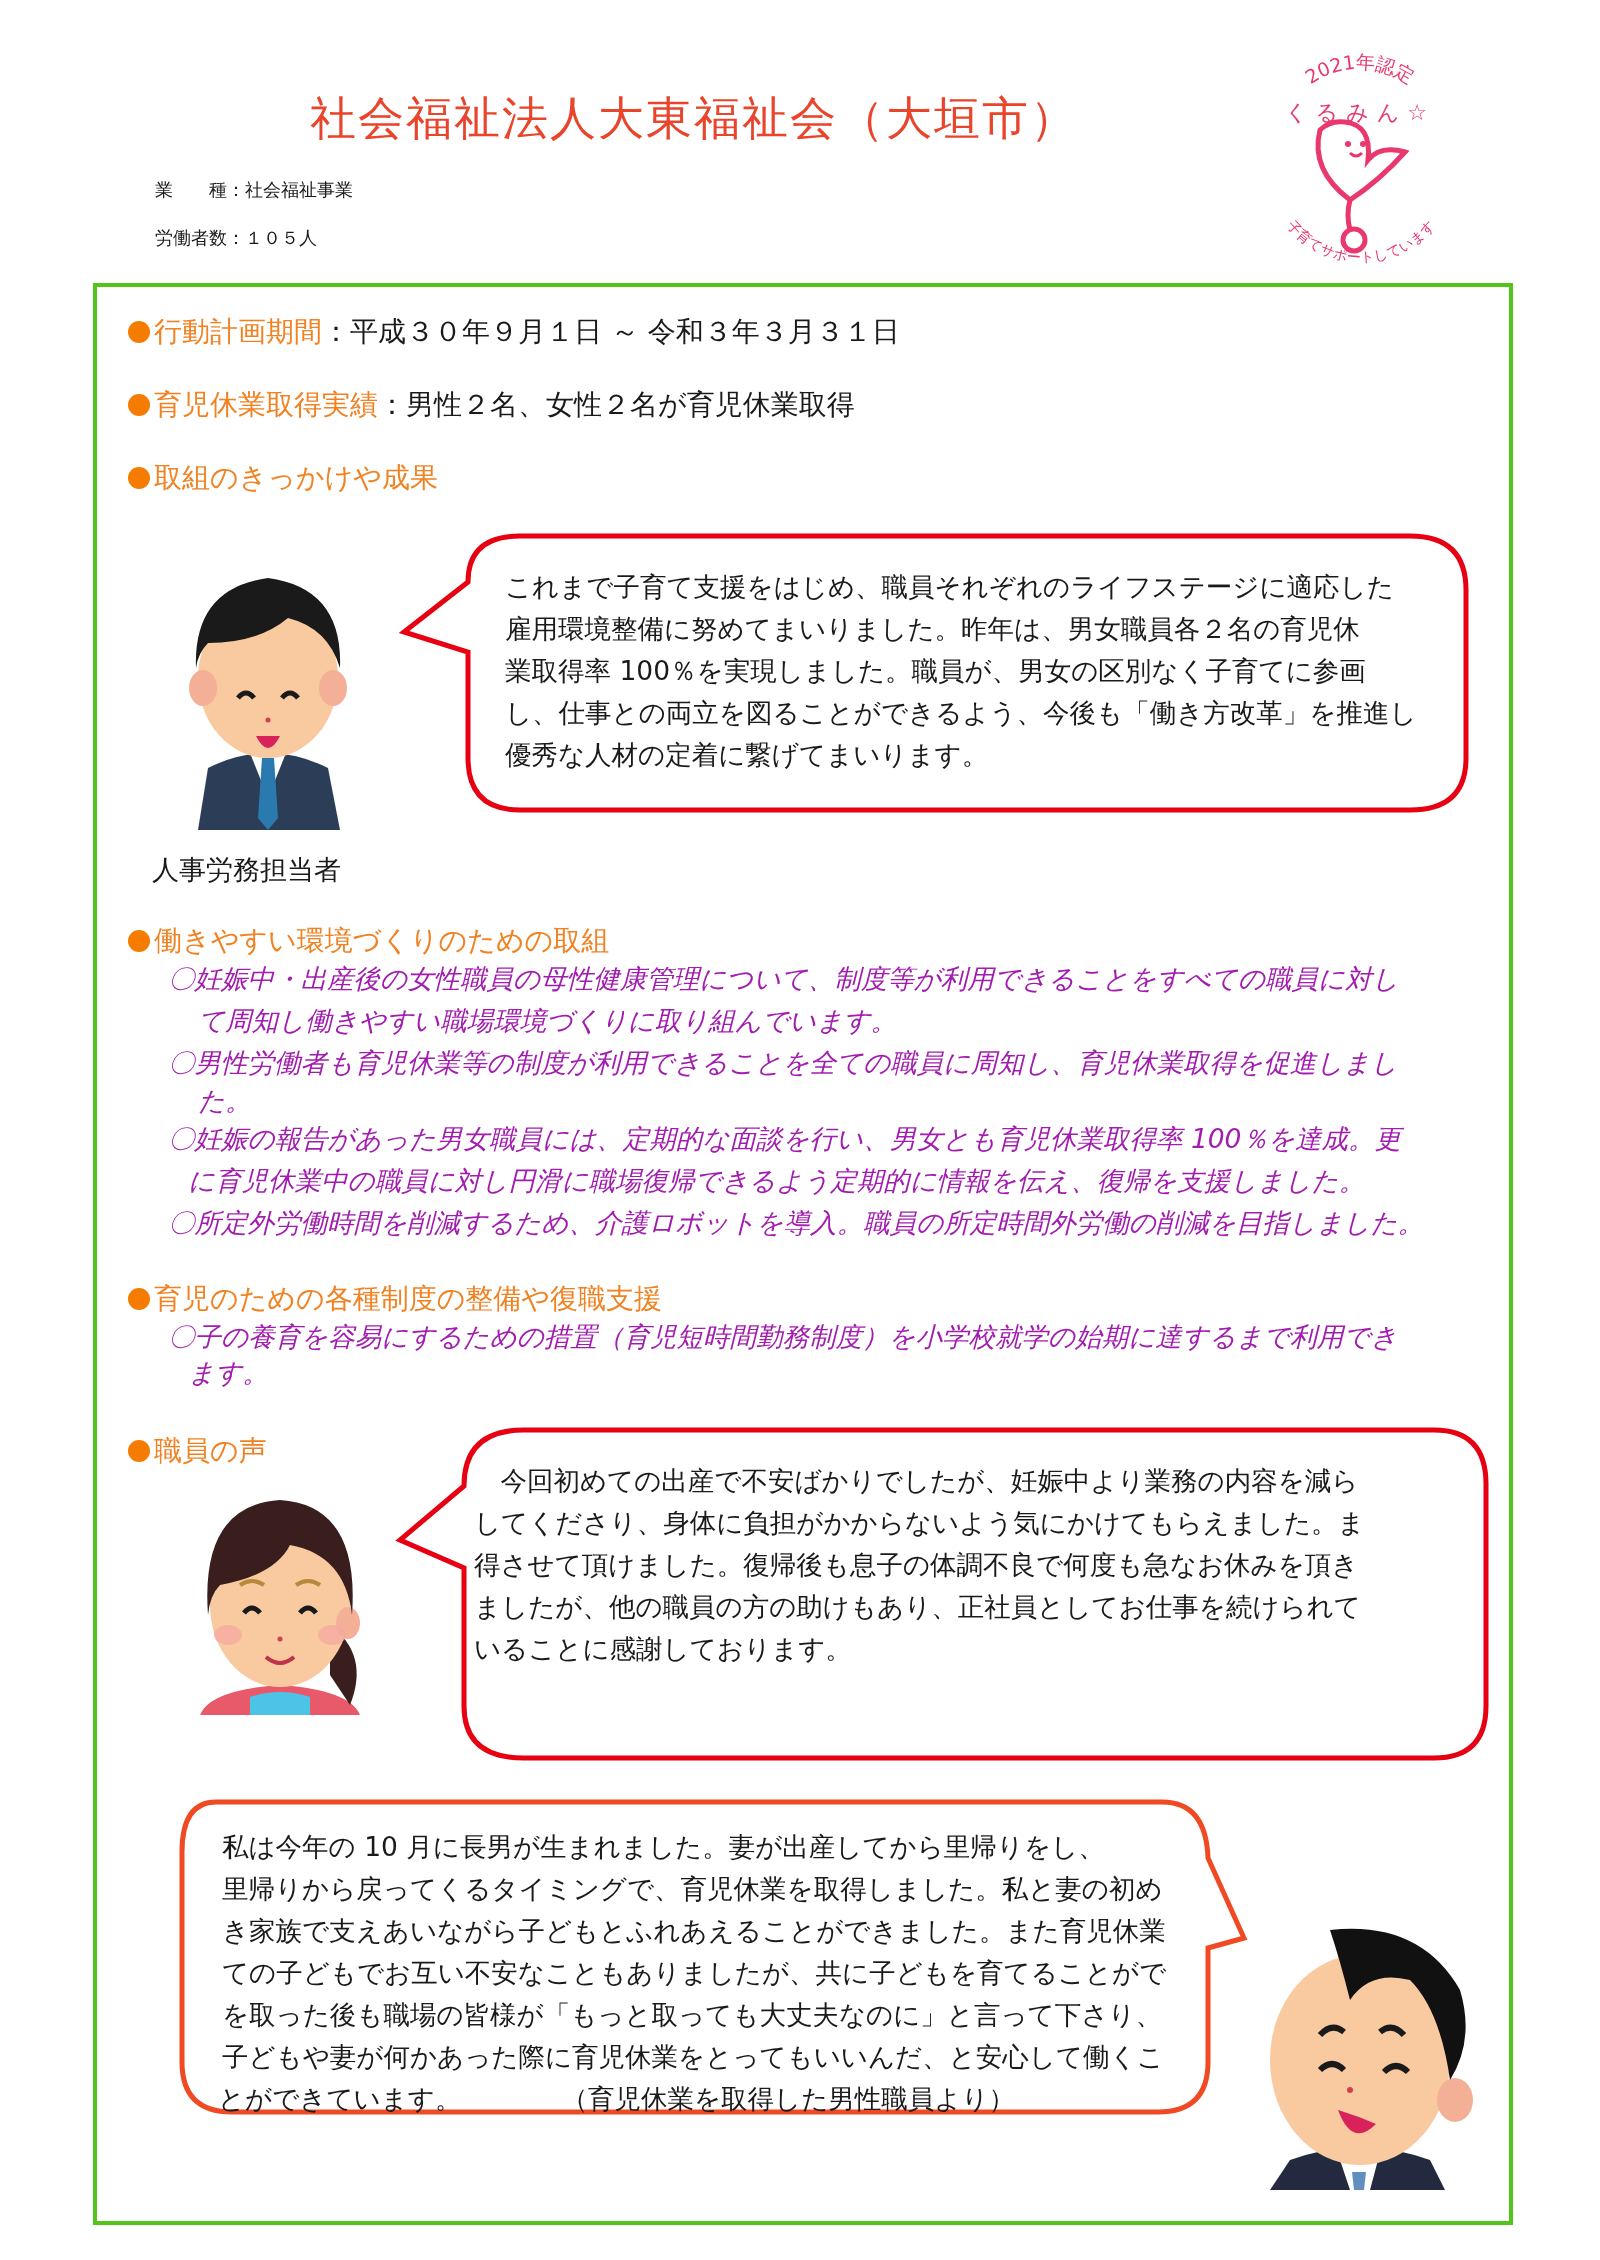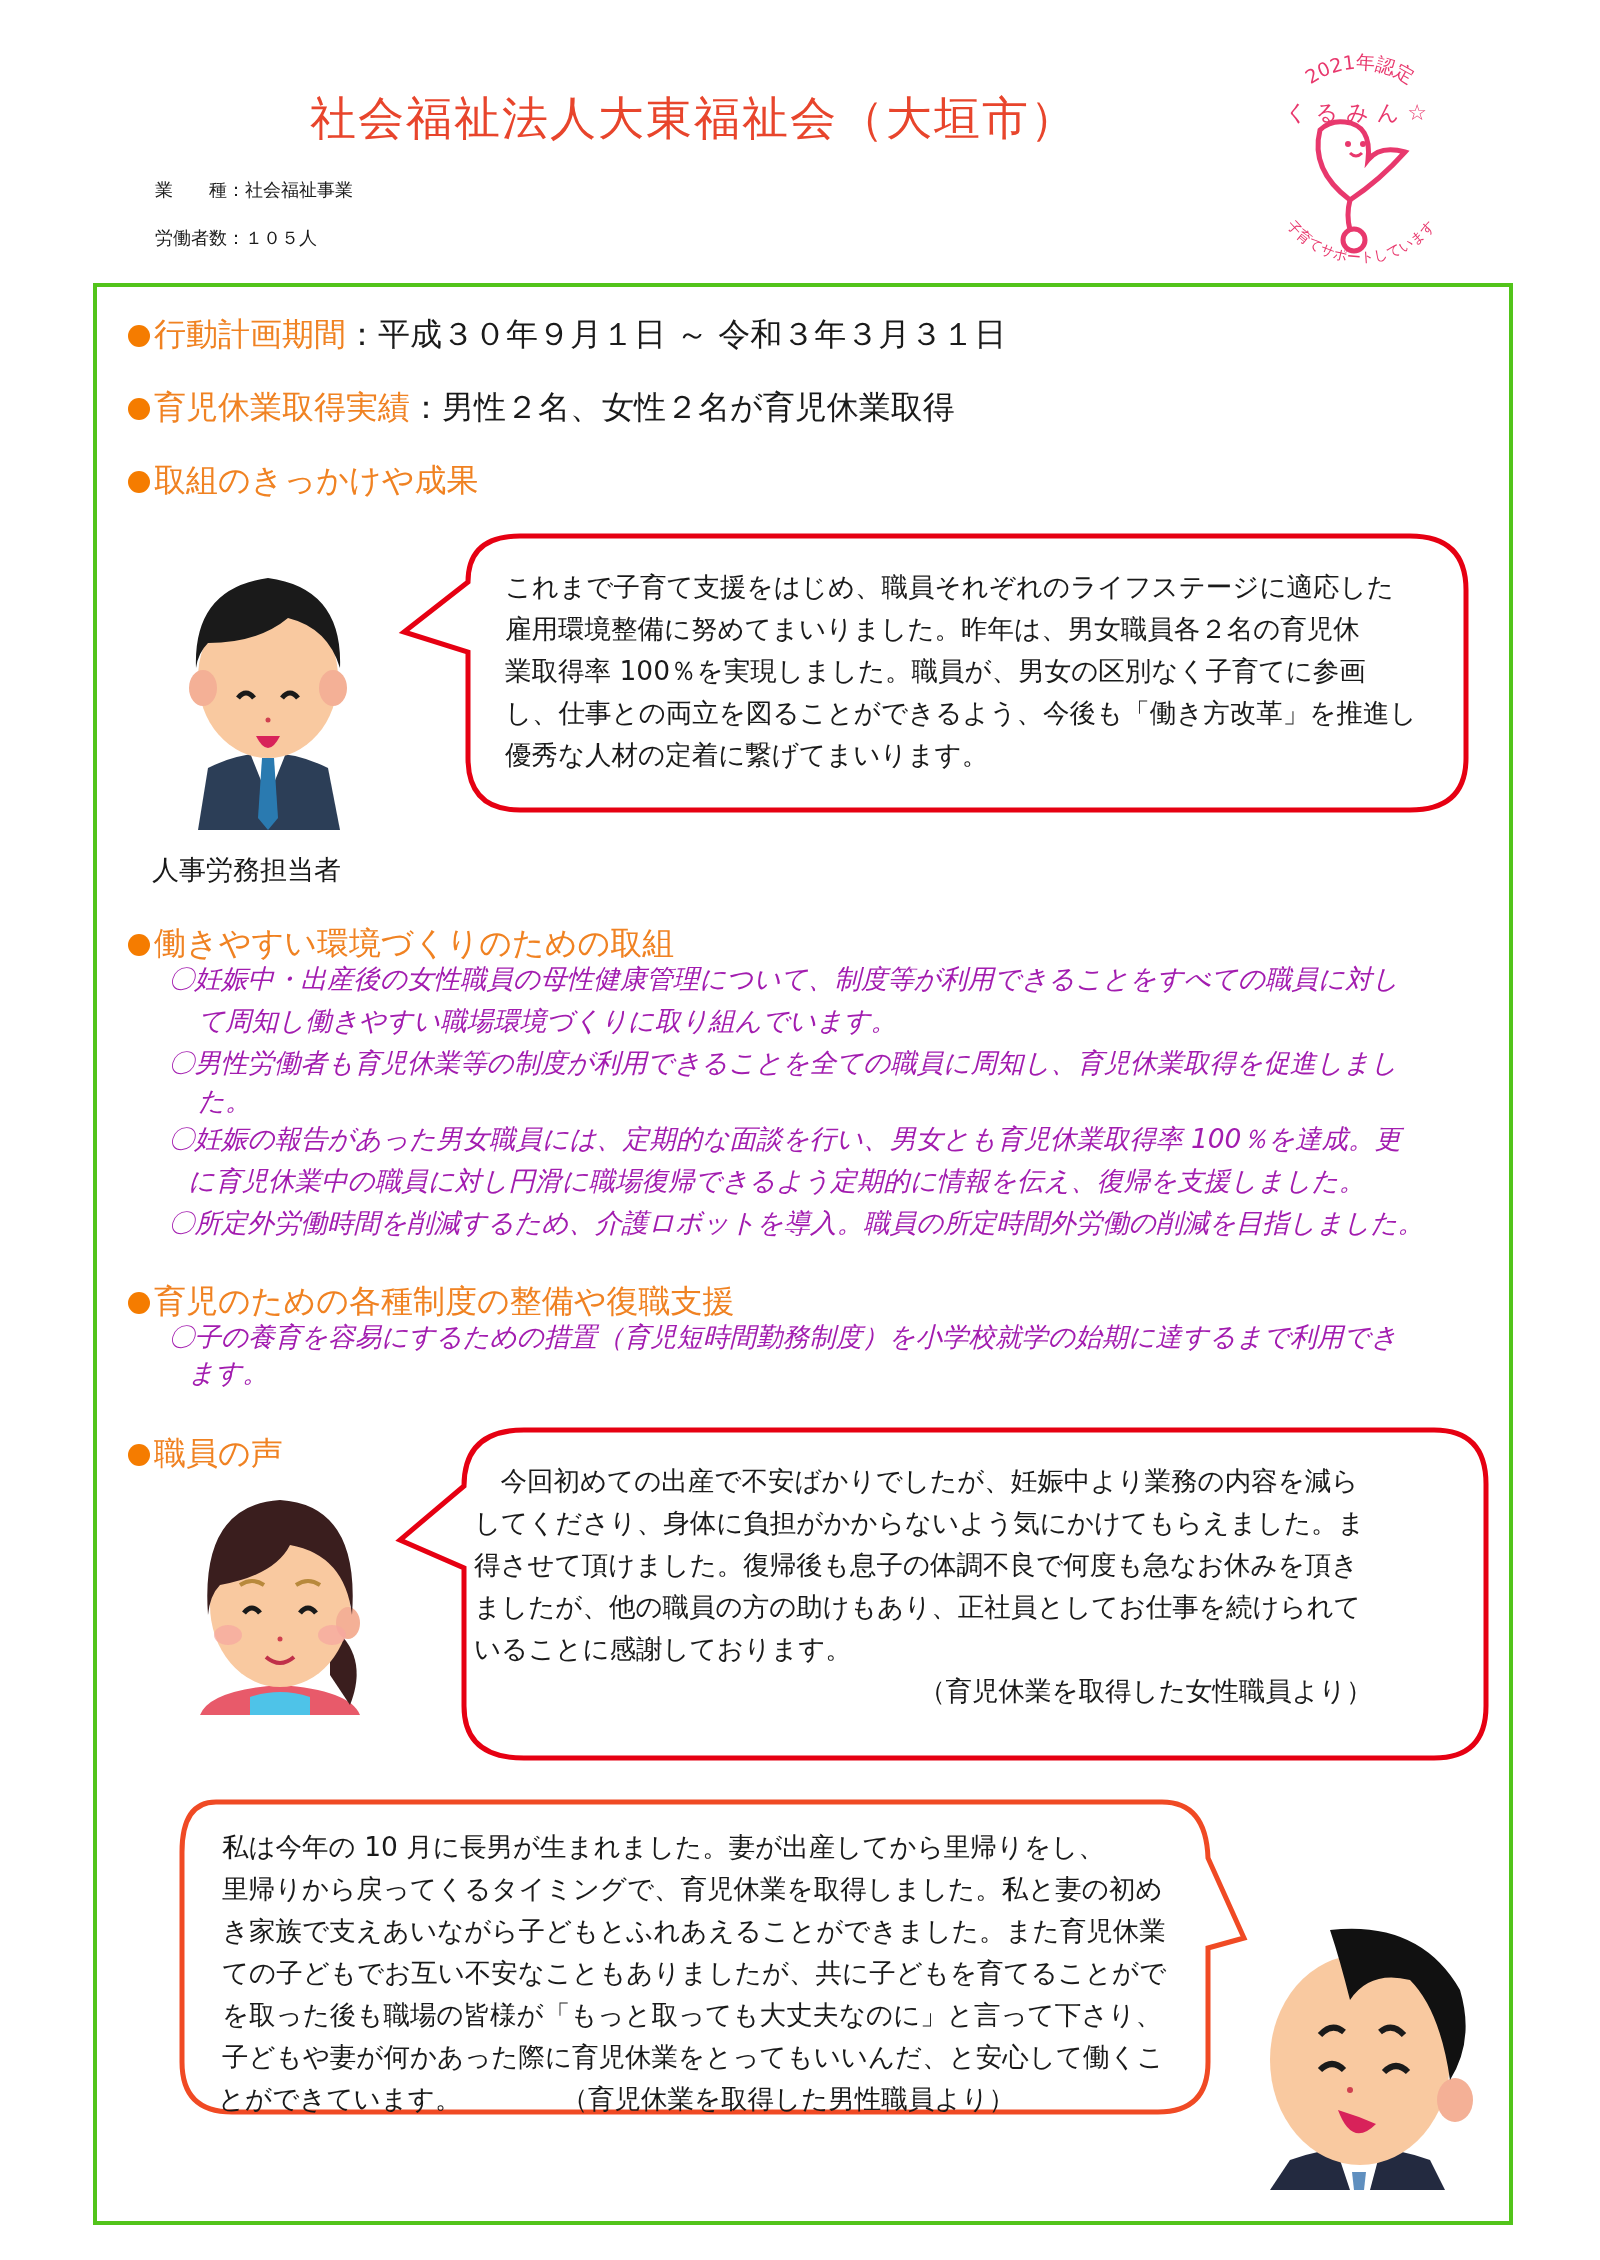--- a/index.html
+++ b/index.html
@@ -8,21 +8,21 @@
 
   .title { position: absolute; left: 0; width: 1388px; top: 88px; text-align: center; font-size: 46px; color: #e8452c; letter-spacing: 2px; font-weight: normal; }
   .meta { position: absolute; left: 155px; font-size: 18px; color: #1a1a1a; }
   .meta.industry { top: 178px; }
   .meta.workers { top: 226px; }
 
   .logo { position: absolute; left: 1250px; top: 30px; width: 220px; height: 250px; }
 
   .frame { position: absolute; left: 93px; top: 283px; width: 1420px; height: 1942px; border: 4px solid #52c41a; }
 
-  .sec-head { position: absolute; left: 128px; font-size: 32px; color: #f08222; white-space: nowrap; }
+  .sec-head { position: absolute; left: 128px; font-size: 28px; color: #f08222; white-space: nowrap; }
   .sec-head .dot { display: inline-block; width: 22px; height: 22px; border-radius: 50%; background: #f57c00; margin-right: 4px; vertical-align: -2px; }
   .sec-head .val { color: #1a1a1a; }
 
   .avatar { position: absolute; }
   .caption { position: absolute; font-size: 27px; color: #1a1a1a; }
 
   .bubble-svg { position: absolute; overflow: visible; }
   .bubble-text { position: absolute; font-size: 26.5px; line-height: 42px; color: #1a1a1a; }
   .bubble-text p { white-space: nowrap; }
 
@@ -141,21 +141,20 @@
 
 <svg class="bubble-svg" style="left:394px; top:1426px; width:1096px; height:336px;" viewBox="0 0 1096 336">
   <path d="M130 4 L1040 4 Q1092 4 1092 58 L1092 280 Q1092 332 1040 332 L130 332 Q70 332 70 280 L70 142 L6 114 L70 60 Q70 4 130 4 Z" fill="#ffffff" stroke="#e60012" stroke-width="5"></path>
 </svg>
 <div class="bubble-text" style="left:474px; top:1460px;">
   <p>　今回初めての出産で不安ばかりでしたが、妊娠中より業務の内容を減ら</p>
   <p>してくださり、身体に負担がかからないよう気にかけてもらえました。ま</p>
   <p>得させて頂けました。復帰後も息子の体調不良で何度も急なお休みを頂き</p>
   <p>ましたが、他の職員の方の助けもあり、正社員としてお仕事を続けられて</p>
   <p>いることに感謝しております。</p>
-  <p style="padding-left:445px;">（育児休業を取得した女性職員より）</p>
 </div>
 
 <svg class="bubble-svg" style="left:162px; top:1798px; width:1100px; height:320px;" viewBox="0 0 1100 320">
   <path d="M54 4 L1000 4 Q1044 4 1046 60 L1082 140 L1046 150 L1046 264 Q1046 314 996 314 L70 314 Q20 314 20 264 L20 54 Q20 4 54 4 Z" fill="#ffffff" stroke="#f04a24" stroke-width="5"></path>
 </svg>
 <div class="bubble-text" style="left:222px; top:1826px;">
   <p>私は今年の 10 月に長男が生まれました。妻が出産してから里帰りをし、</p>
   <p>里帰りから戻ってくるタイミングで、育児休業を取得しました。私と妻の初め</p>
   <p>き家族で支えあいながら子どもとふれあえることができました。また育児休業</p>
   <p>ての子どもでお互い不安なこともありましたが、共に子どもを育てることがで</p>

